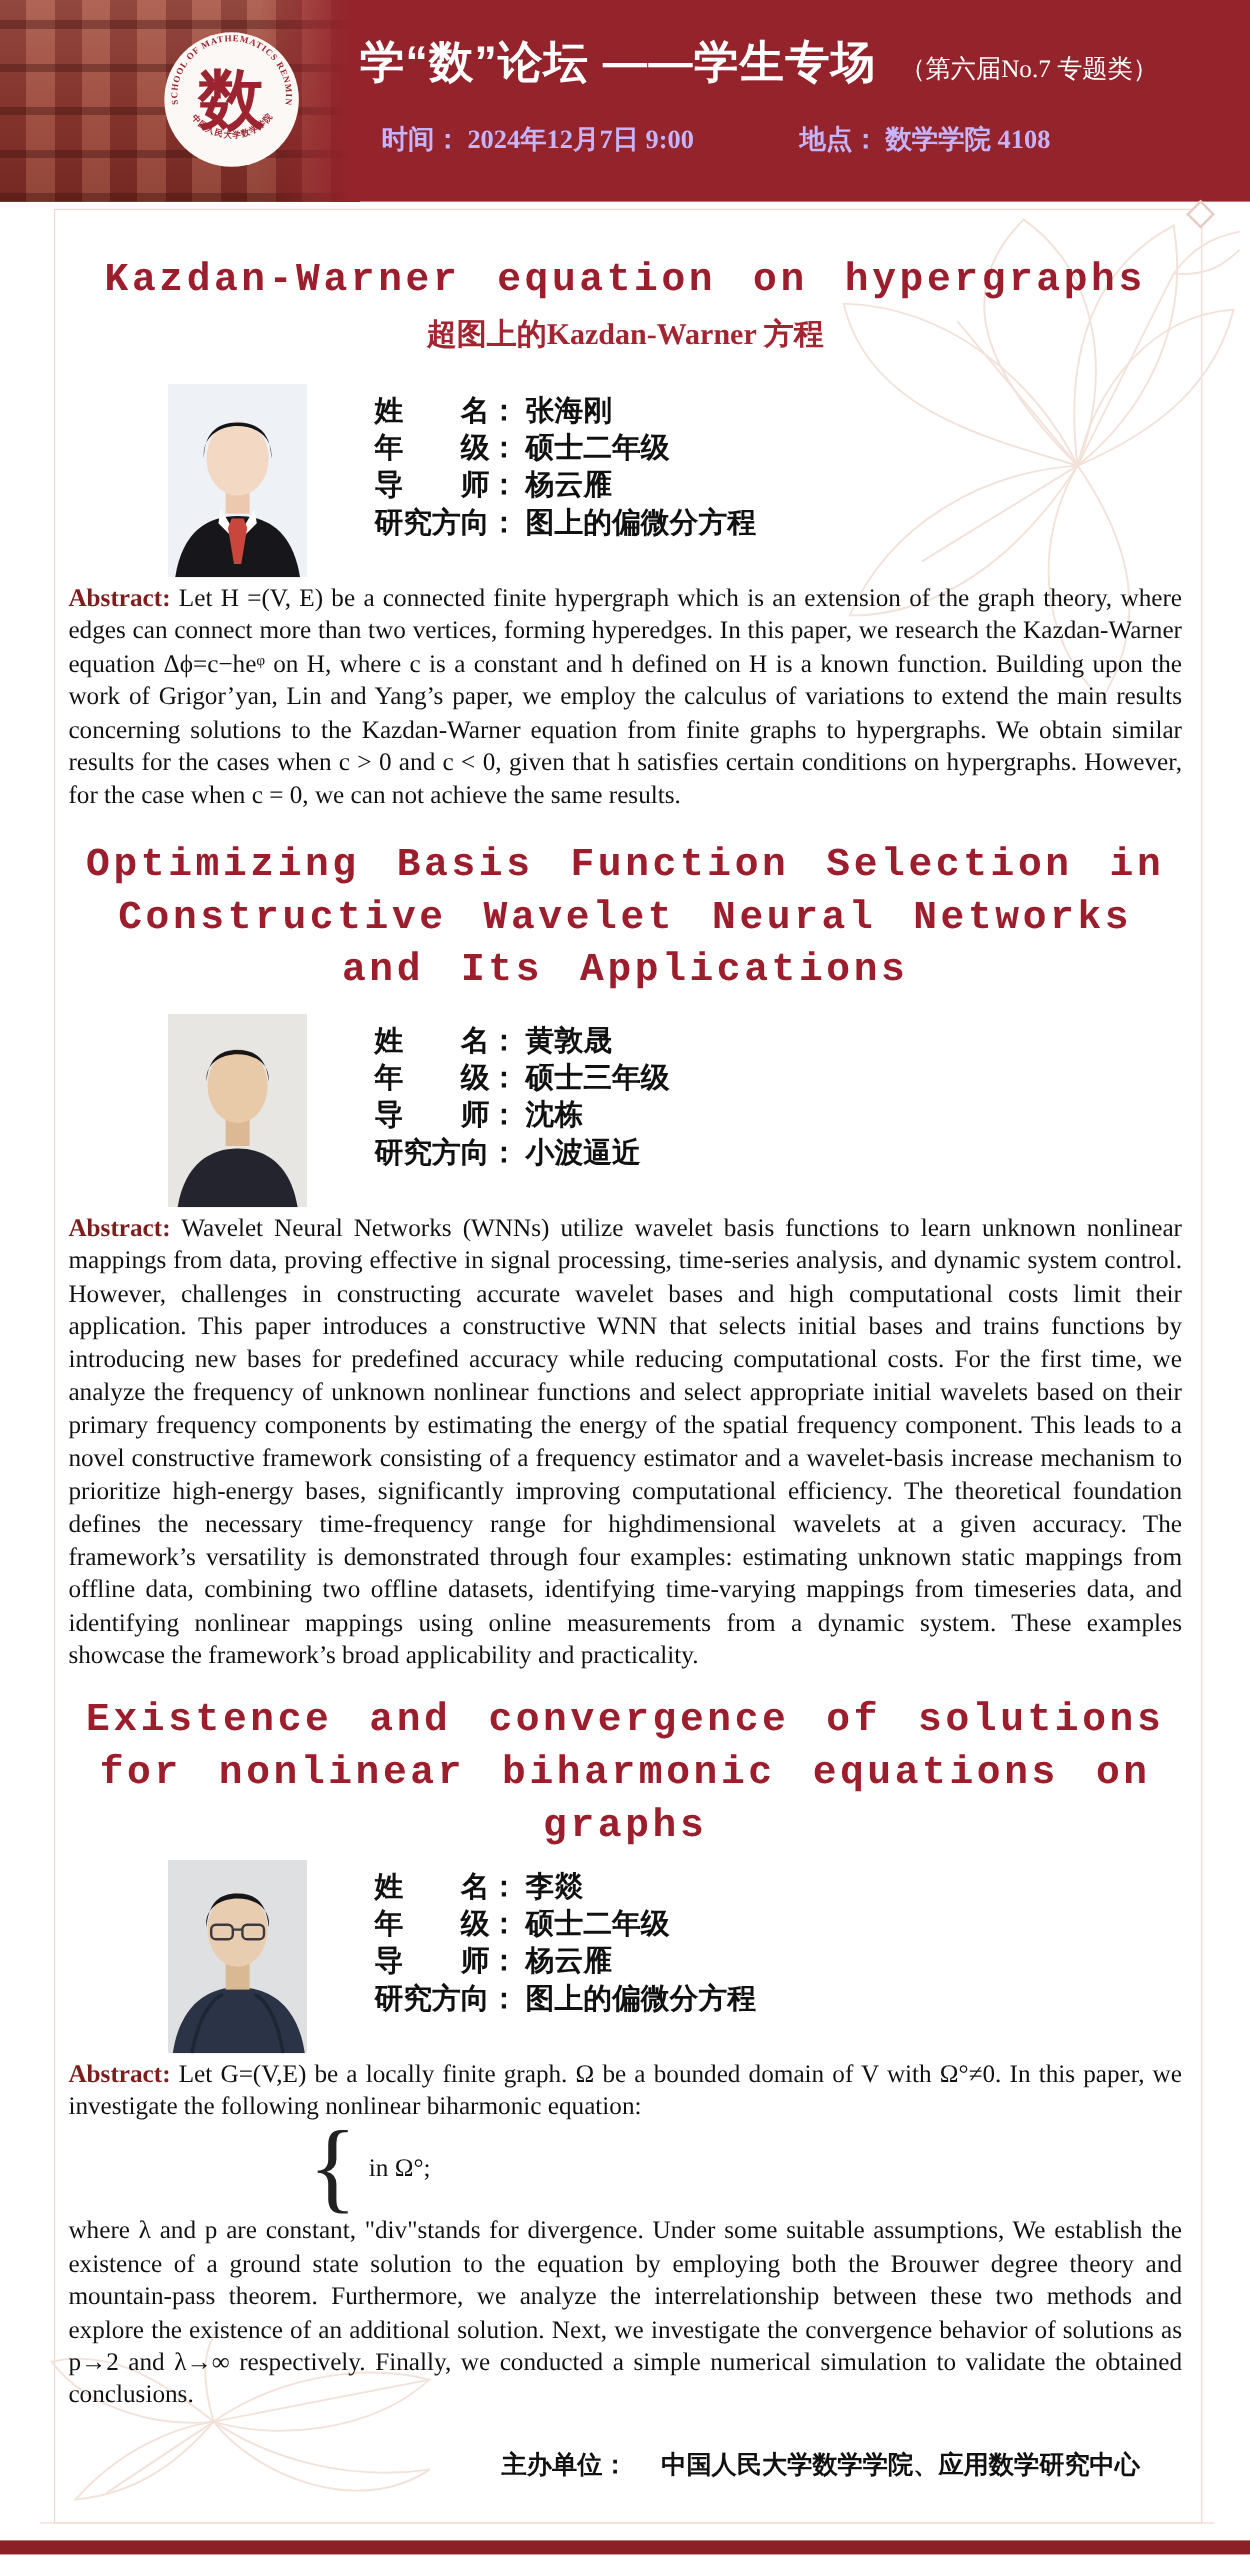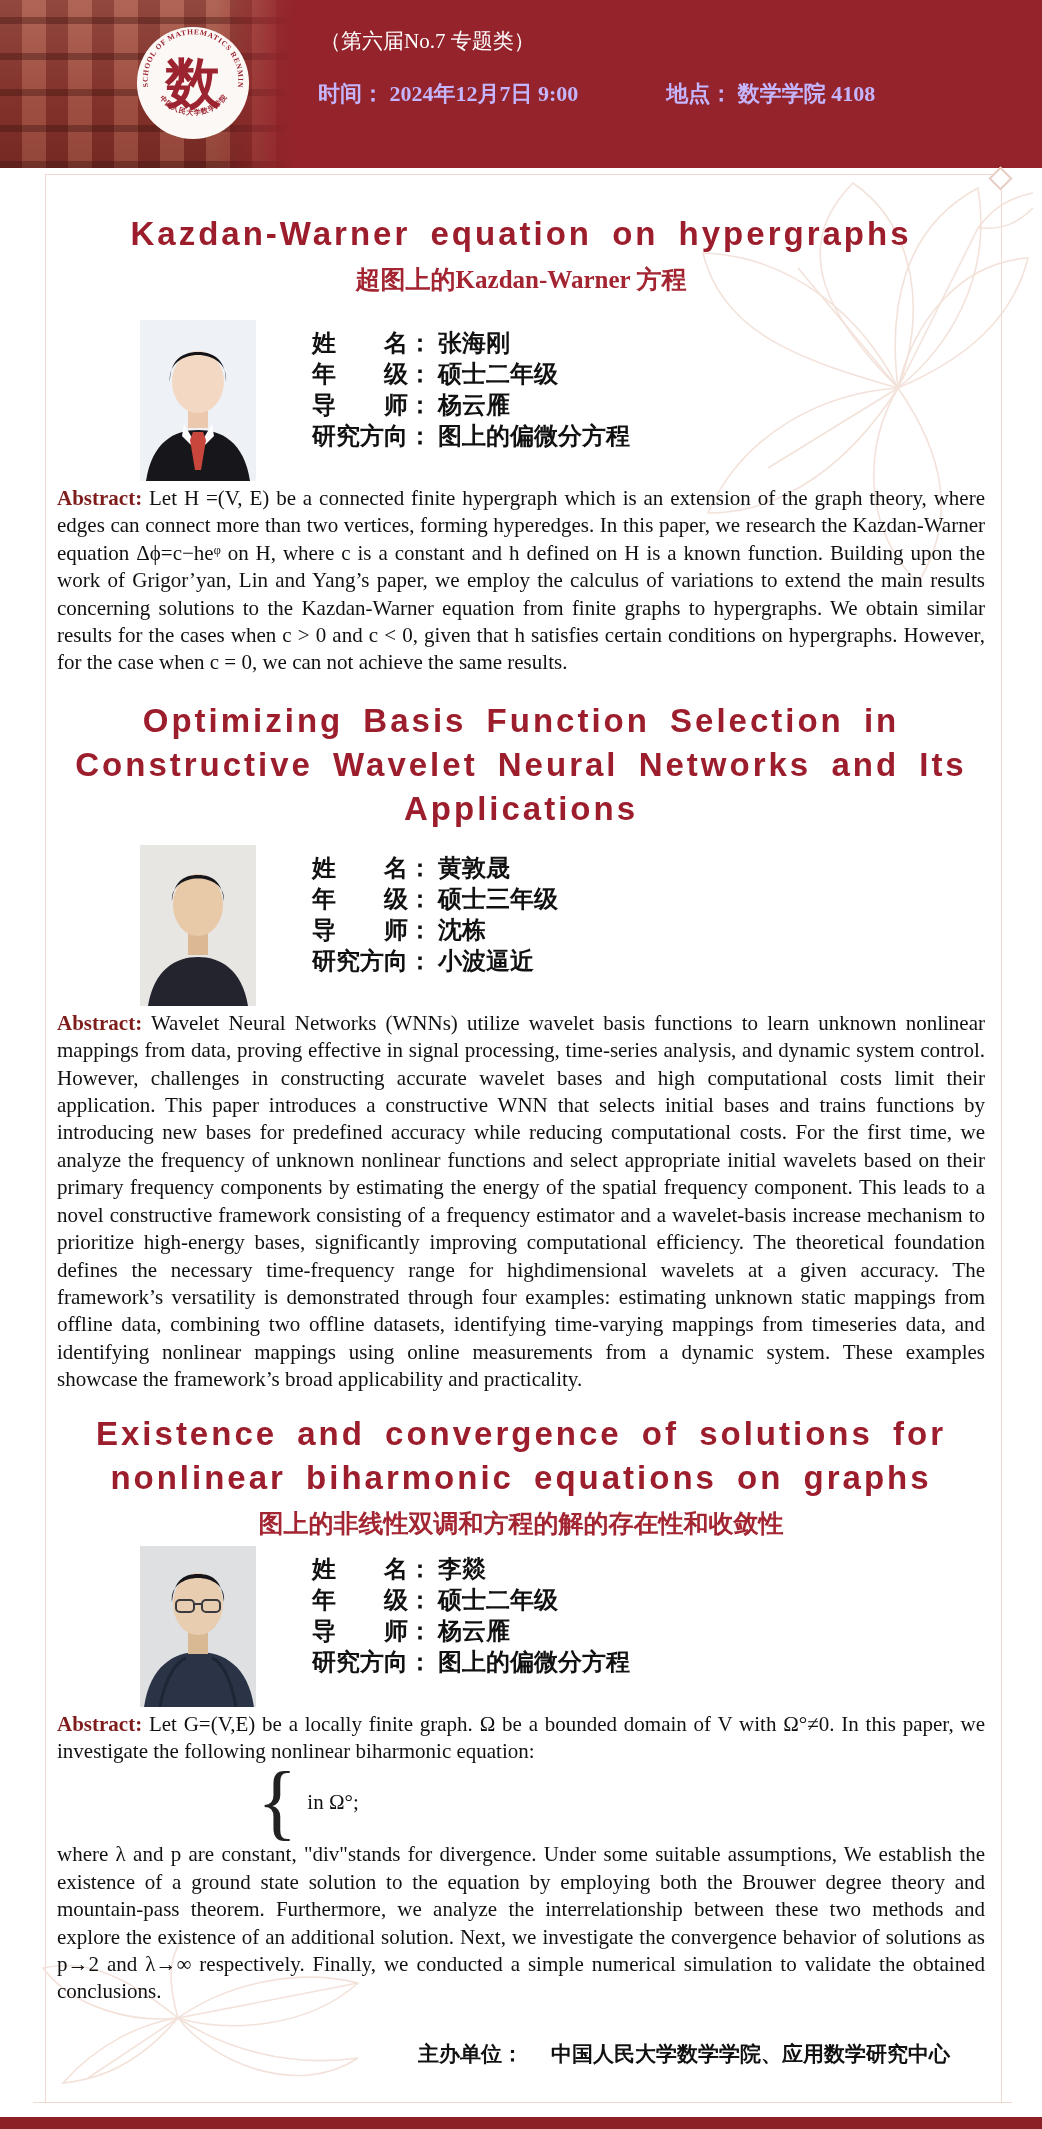--- a/index.html
+++ b/index.html
@@ -31,21 +31,21 @@
     border:1px solid #f0d9d1;pointer-events:none;}
   .frame-outer-bottom{position:absolute;left:33px;top:2102px;width:979px;border-top:1px solid #f0d9d1;}
   .corner-tr{position:absolute;left:992px;top:170px;width:13px;height:13px;
     border:2px solid #e7ccc3;transform:rotate(45deg);background:#fff;}
   .flower{position:absolute;pointer-events:none;}
   .flower path{fill:none;stroke:#f3e2da;stroke-width:1.6;}
   
   .content{position:relative;padding:0 57px;}
   .sec-title{
     margin:0;text-align:center;color:#9c1d2c;
-    font-family:Liberation Sans, sans-serif;font-weight:bold;
+    font-family:Liberation Mono, monospace;font-weight:bold;
     font-size:33px;letter-spacing:3px;word-spacing:8px;line-height:44px;
   }
   .talk1 .sec-title{margin-top:44px;}
   .talk2 .sec-title{margin-top:22px;}
   .talk3 .sec-title{margin-top:18px;}
   .sec-sub{margin:8px 0 0 0;text-align:center;color:#a32532;font-size:25px;font-weight:bold;line-height:32px;}
   .profile{display:flex;margin-left:83px;}
   .talk1 .profile{margin-top:24px;}
   .talk2 .profile{margin-top:14px;}
   .talk3 .profile{margin-top:6px;}
@@ -84,20 +84,21 @@
       <text class="seal-ring" font-size="7.6" fill="#9c2430">
         <textPath href="#sealTop" startOffset="2">SCHOOL OF MATHEMATICS RENMIN UNIVERSITY OF CHINA</textPath>
       </text>
       <text x="60" y="79" text-anchor="middle" font-size="56" font-weight="bold" fill="#9c2430">数</text>
       <text class="seal-ring" font-size="7.2" fill="#9c2430">
         <textPath href="#sealBottom" startOffset="4">中国人民大学数学学院</textPath>
       </text>
     </svg>
     <div class="head-right">
       <div class="h-title-row">
+        <span class="h-title">学“数”论坛 ——学生专场</span>
         <span class="h-edition">（第六届No.7 专题类）</span>
       </div>
       <div class="h-meta-row">
         <span>时间： 2024年12月7日  9:00</span>
         <span>地点： 数学学院  4108</span>
       </div>
     </div>
   </header>
 
   <div class="frame"></div>
@@ -187,21 +188,20 @@
               <span class="i-label">研究方向：</span>
               <span class="i-value">小波逼近</span>
             </div>
         </div>
       </div>
       <p class="abstract"><span class="abs-label">Abstract:</span> <span>Wavelet Neural Networks (WNNs) utilize wavelet basis functions to learn unknown nonlinear mappings from data, proving effective in signal processing, time-series analysis, and dynamic system control. However, challenges in constructing accurate wavelet bases and high computational costs limit their application. This paper introduces a constructive WNN that selects initial bases and trains functions by introducing new bases for predefined accuracy while reducing computational costs. For the first time, we analyze the frequency of unknown nonlinear functions and select appropriate initial wavelets based on their primary frequency components by estimating the energy of the spatial frequency component. This leads to a novel constructive framework consisting of a frequency estimator and a wavelet-basis increase mechanism to prioritize high-energy bases, significantly improving computational efficiency. The theoretical foundation defines the necessary time-frequency range for highdimensional wavelets at a given accuracy. The framework’s versatility is demonstrated through four examples: estimating unknown static mappings from offline data, combining two offline datasets, identifying time-varying mappings from timeseries data, and identifying nonlinear mappings using online measurements from a dynamic system. These examples showcase the framework’s broad applicability and practicality.</span></p>
     </section>
 
     <section class="talk talk3">
       <h1 class="sec-title">Existence and convergence of solutions for nonlinear biharmonic equations on graphs</h1>
-      <h2 class="sec-sub">图上的非线性双调和方程的解的存在性和收敛性</h2>
       <div class="profile">
         <svg class="photo" viewBox="0 0 116 161">
           <rect width="116" height="161" fill="#dfe0e2"></rect>
           <path d="M4,161 C10,120 34,106 58,106 C84,106 108,120 114,161 Z" fill="#2a3446"></path>
           <path d="M20,161 C26,126 40,114 46,112 M96,161 C90,126 78,114 72,112" stroke="#1e2636" stroke-width="3" fill="none"></path>
           <rect x="48" y="84" width="20" height="24" fill="#d9b993"></rect>
           <ellipse cx="58" cy="58" rx="25" ry="31" fill="#e9cdb0"></ellipse>
           <path d="M32,56 C28,24 88,24 84,56 C82,36 74,28 58,28 C42,28 34,36 32,56 Z" fill="#15151a"></path>
           <rect x="36" y="54" width="18" height="12" rx="4" fill="none" stroke="#3a3a3e" stroke-width="2"></rect>
           <rect x="62" y="54" width="18" height="12" rx="4" fill="none" stroke="#3a3a3e" stroke-width="2"></rect>

